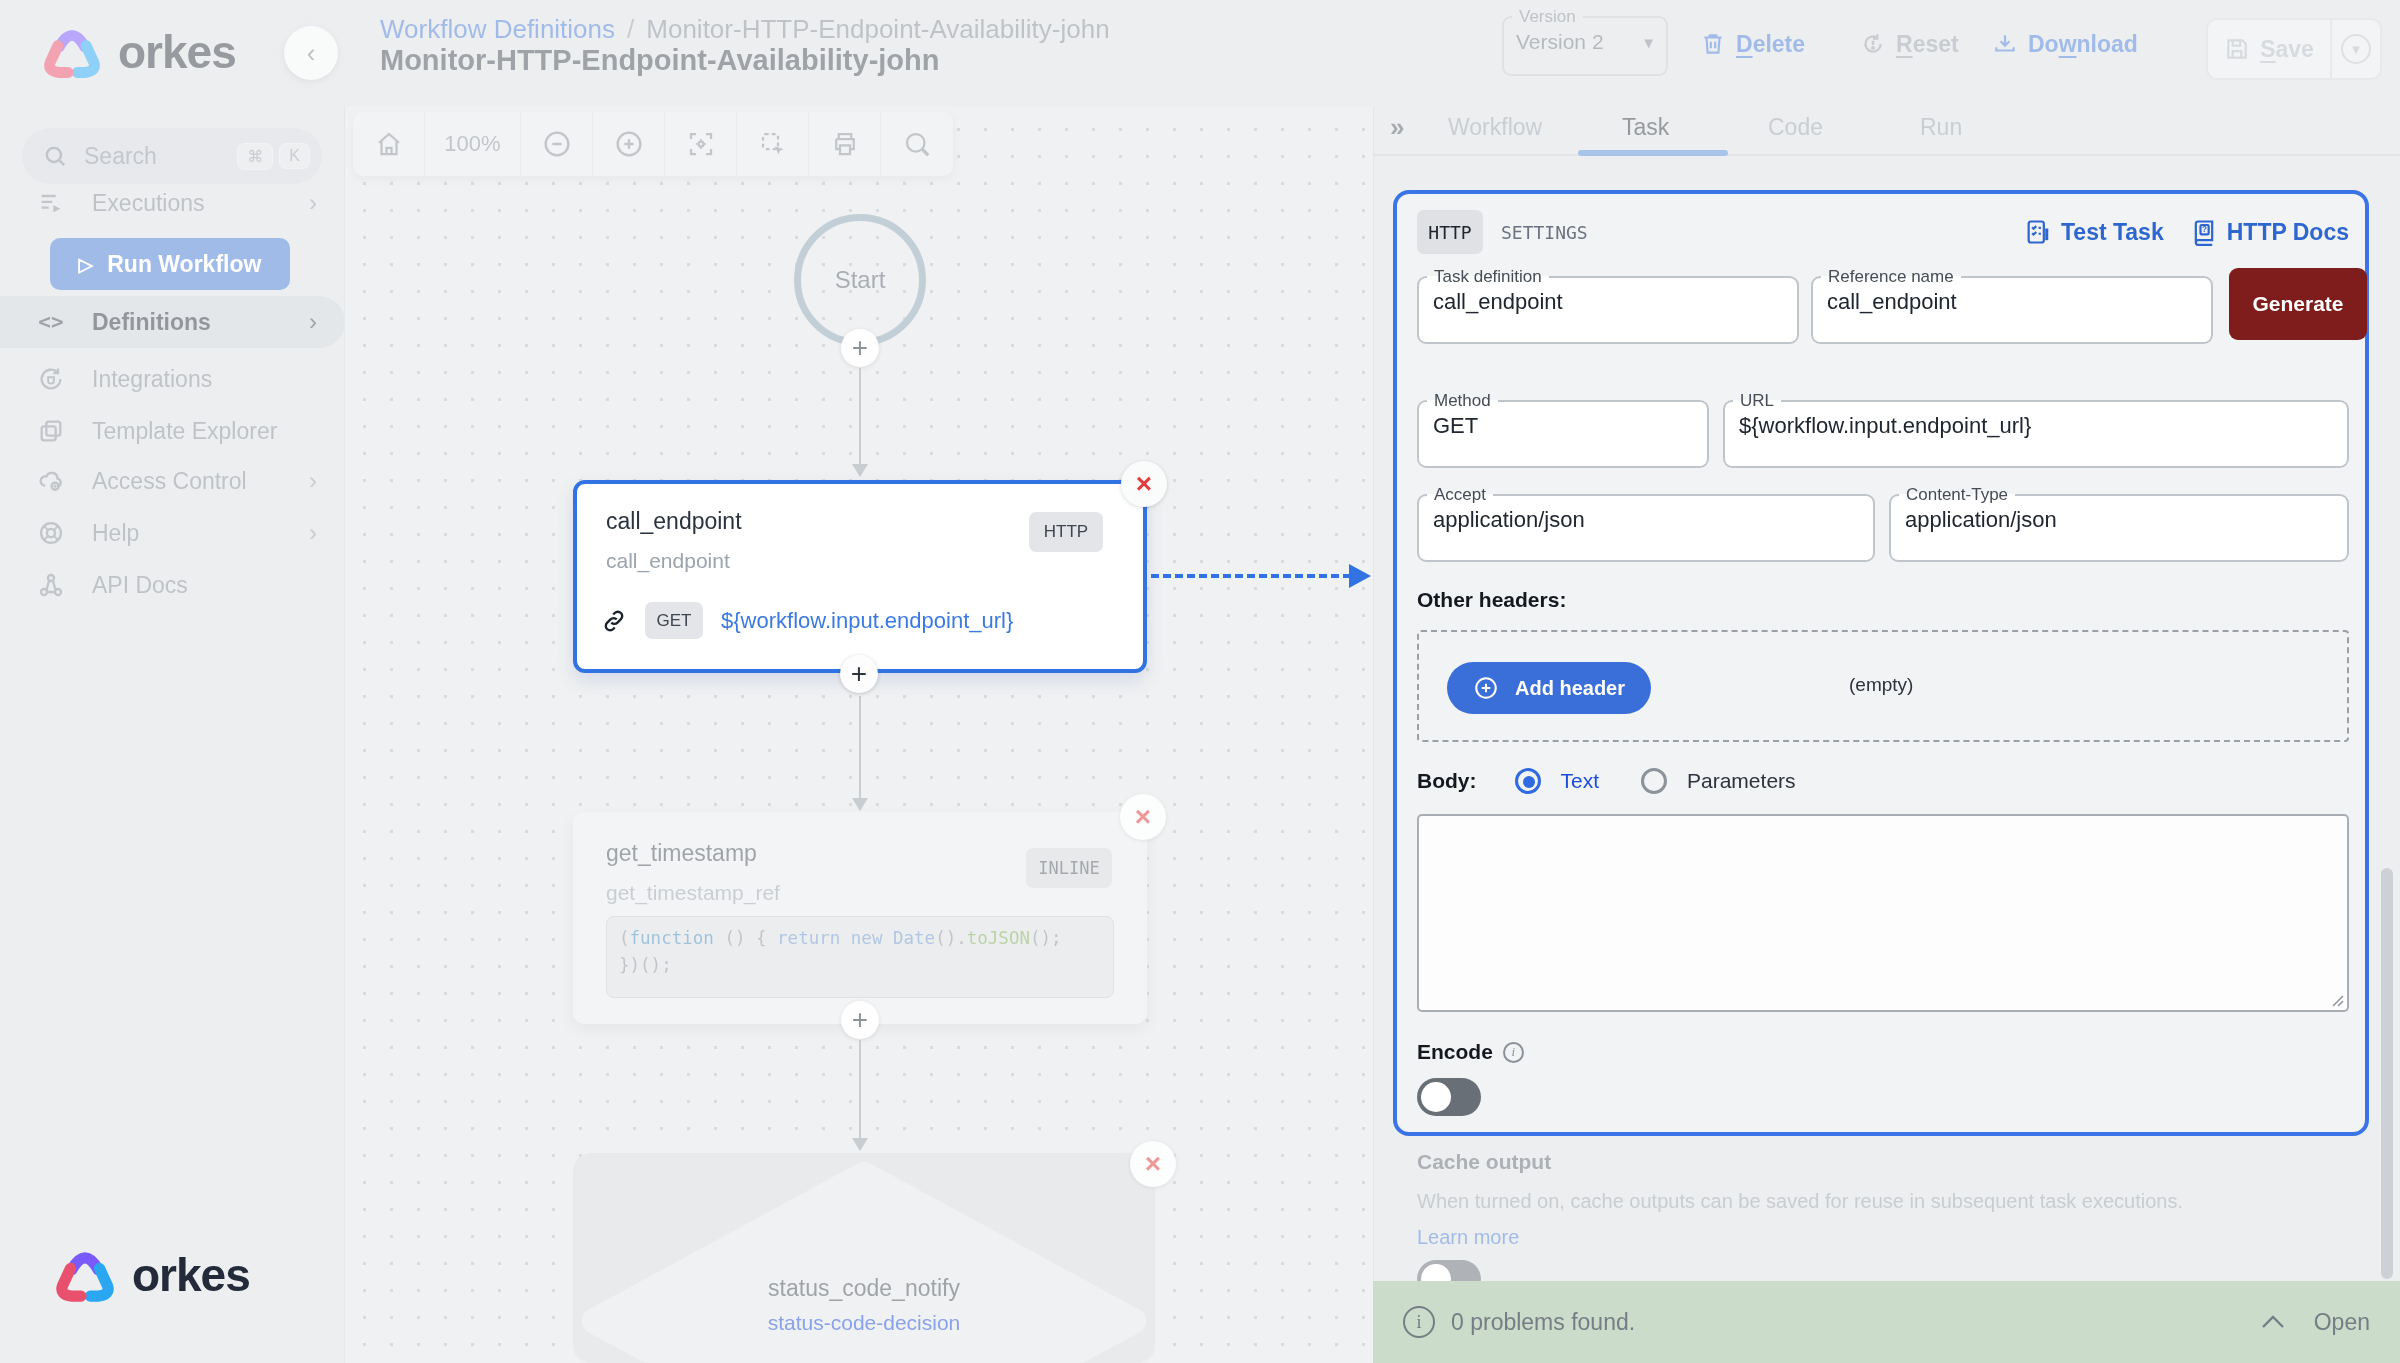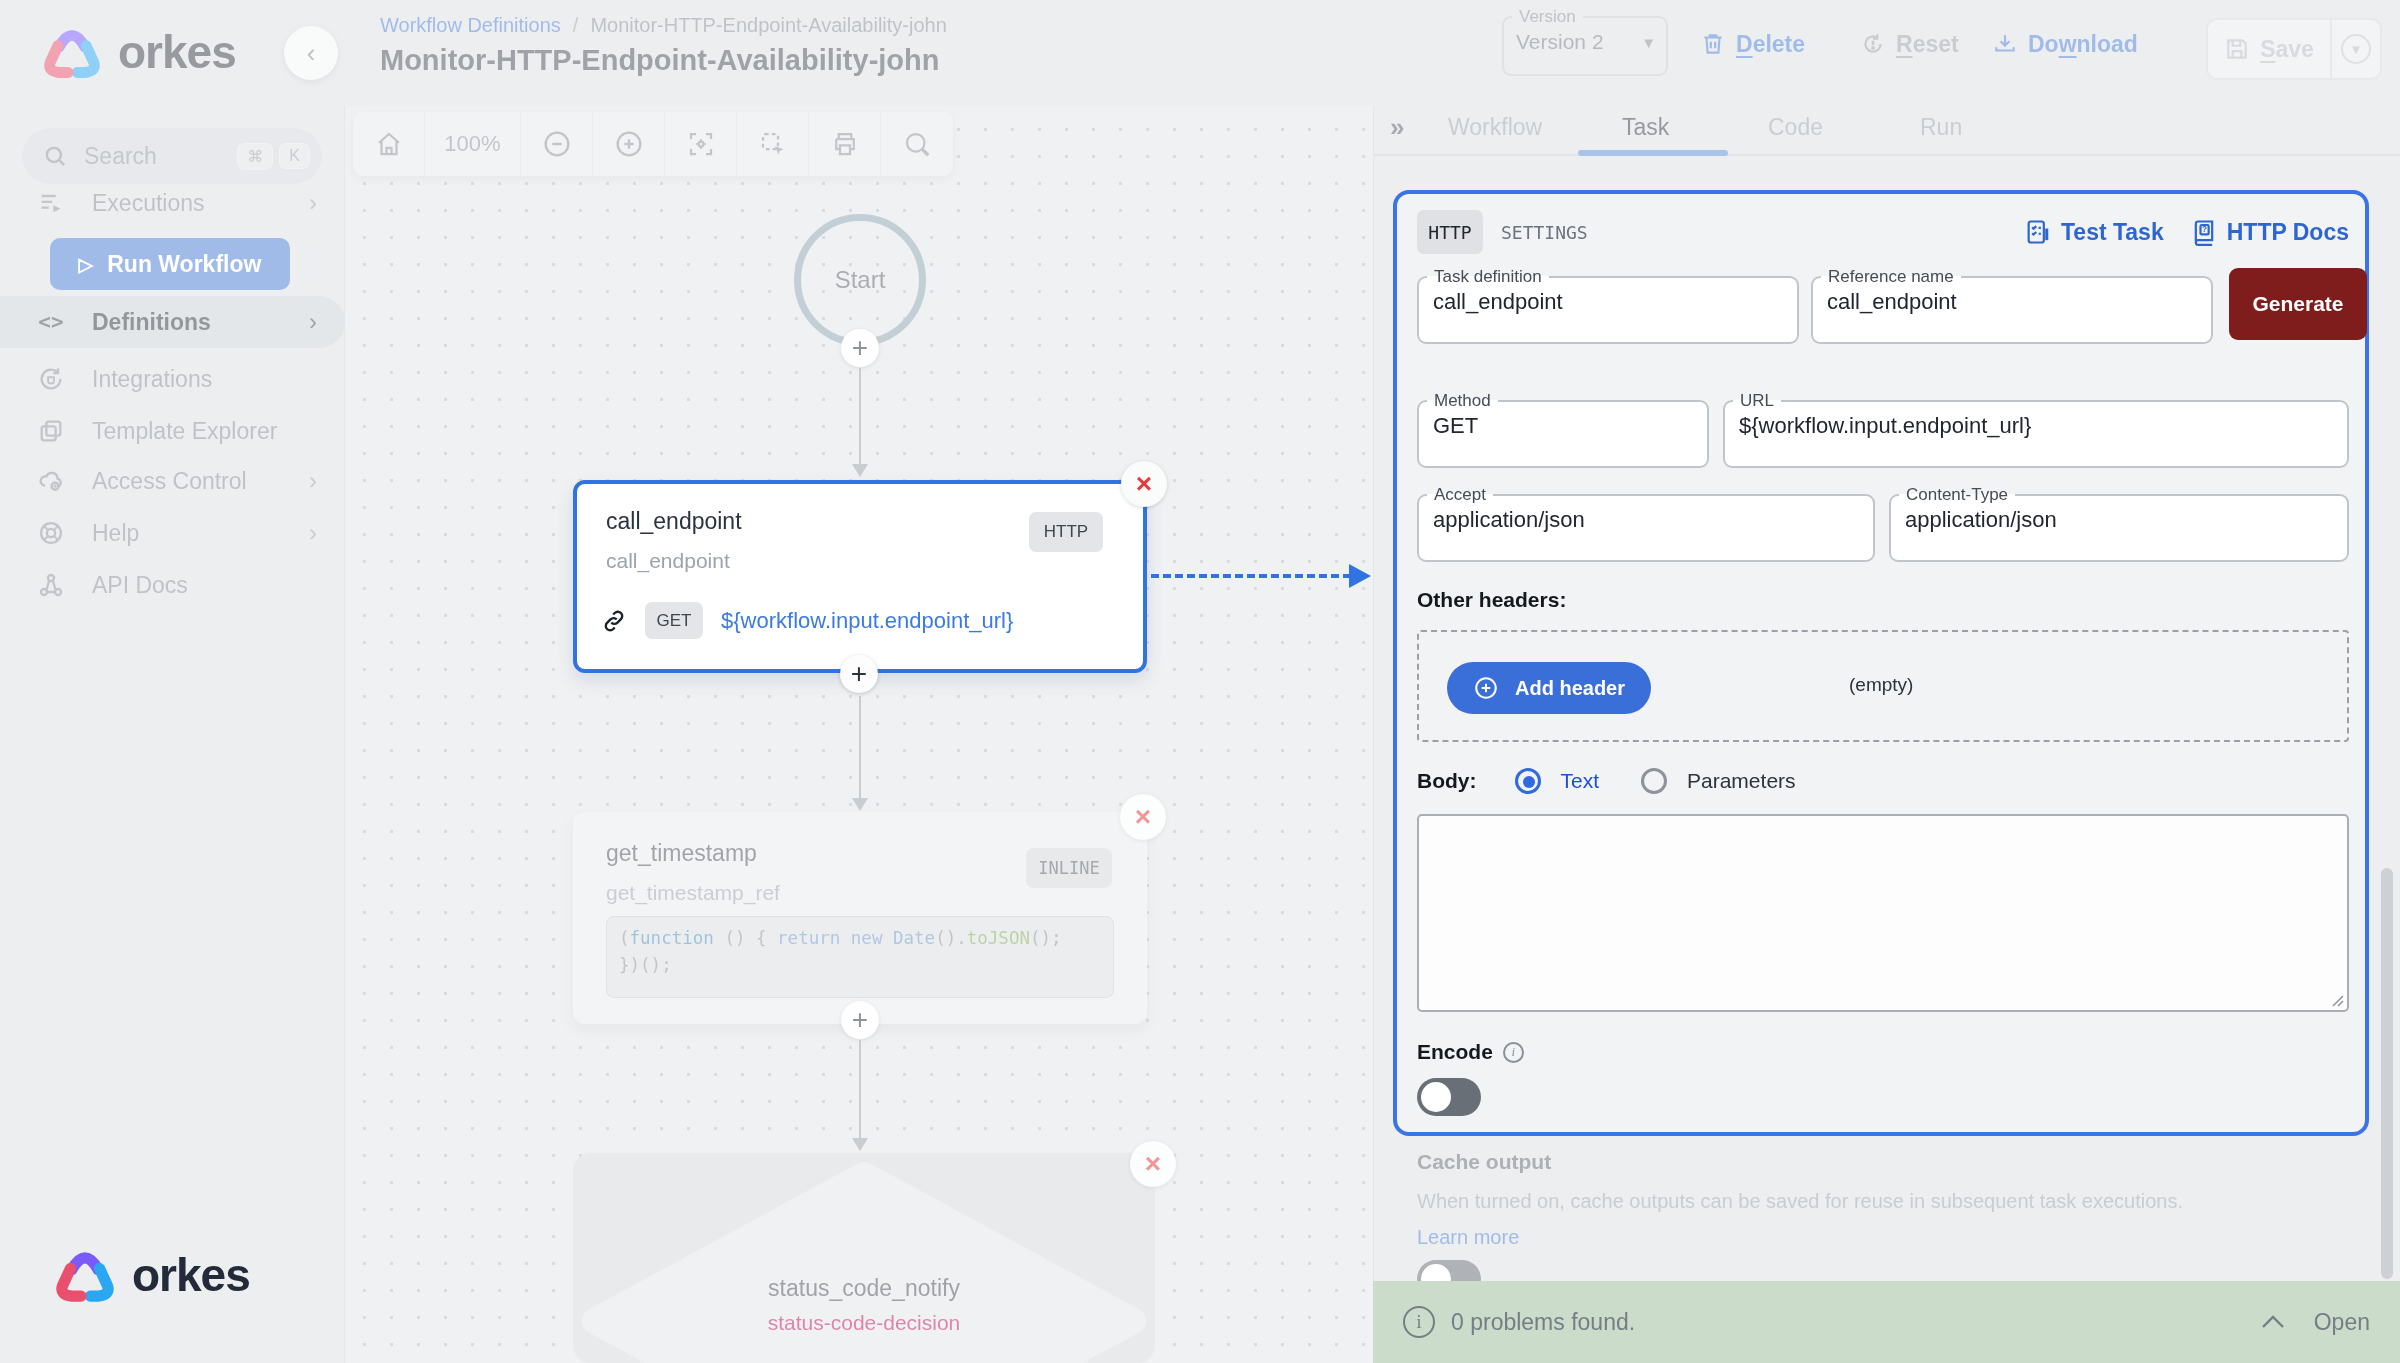--- a/index.html
+++ b/index.html
@@ -13,21 +13,21 @@
   .base { position:absolute; inset:0; z-index:10; }
   .dim-overlay { position:absolute; inset:0; background:rgba(255,255,255,0.47); z-index:40; pointer-events:none; }
   .focus-layer { position:absolute; inset:0; z-index:50; pointer-events:none; }
   .focus-layer > * { pointer-events:auto; }
 
   
   .header { position:absolute; left:0; top:0; width:2400px; height:106px; background:#dcdfe3; }
   .logo { display:flex; align-items:center; gap:14px; }
   .logo-text { font-size:46px; font-weight:bold; color:#3c424b; letter-spacing:-1px; }
   .back-btn { position:absolute; left:284px; top:26px; width:54px; height:54px; border-radius:50%; background:#f4f5f6; box-shadow:0 2px 6px rgba(0,0,0,.12); display:flex; align-items:center; justify-content:center; font-size:26px; color:#80878f; }
-  .crumbs { position:absolute; left:380px; top:14px; font-size:20px; display:flex; gap:12px;align-items:flex-end; }
+  .crumbs { position:absolute; left:380px; top:14px; font-size:26px; display:flex; gap:12px;align-items:flex-end; }
   .crumb-link { color:#4f7fd6; }
   .crumb-sep { color:#9aa0a8; }
   .crumb-cur { color:#878e97; }
   .page-title { position:absolute; left:380px; top:44px; font-size:29px; font-weight:bold; color:#4a525c; }
 
   fieldset.fld { border:2px solid #c0c5cb; border-radius:9px; min-inline-size:0; background:#fff; }
   fieldset.fld legend { font-size:17px; color:#454c55; margin-left:8px; padding:0 7px; line-height:1; }
   .fld-val { font-size:22px; color:#20262f; padding:4px 0 14px 14px; white-space:nowrap; overflow:hidden; }
 
   fieldset.version-fld { position:absolute; left:1502px; top:8px; width:166px; height:68px; background:transparent; border-color:#c3c8cd; }
@@ -82,21 +82,21 @@
   .node-http { left:573px; top:480px; width:574px; height:193px; background:#fff; border:4px solid #3273e3; box-shadow:0 8px 18px rgba(30,70,160,.13); }
   .node-http .node-title { color:#2a3340; }
   .node-http .badge { background:#e3e5e8; color:#3f4650; }
 
   .code-box { position:absolute; left:33px; top:104px; width:508px; height:82px; background:#dadde0; border:1px solid #c2c7cc; border-radius:8px; padding:8px 12px; font-size:17.5px; line-height:1.55; color:#8b929b; white-space:pre-wrap; }
   .tok-kw { color:#4a8fbe; } .tok-kw2 { color:#6b95cc; } .tok-fn { color:#7fae56;margin-top:32px; } .tok-p { color:#8b929b; }
 
   .decision-box { left:573px; top:1153px; width:582px; height:210px; background:#d4d8dc; border-radius:18px; overflow:hidden; box-shadow:none; }
   .diamond-svg { position:absolute; left:4px; top:0; }
   .dec-title { position:absolute; left:0; top:122px; width:100%; text-align:center; font-size:23px; color:#4b525c; }
-  .dec-ref { position:absolute; left:0; top:158px; width:100%; text-align:center; font-size:21px; color:#be185d; }
+  .dec-ref { position:absolute; left:0; top:158px; width:100%; text-align:center; font-size:21px; color:#1d4ed8; }
 
   .dashed-arrow { position:absolute; left:1151px; top:574px; width:200px; border-top:4px dashed #3273e3; }
   .dashed-head { position:absolute; left:1349px; top:564px; width:0; height:0; border-top:12px solid transparent; border-bottom:12px solid transparent; border-left:22px solid #3273e3; }
 
   
   .panel-bg { position:absolute; left:1373px; top:106px; width:1027px; height:1257px; background:#dcdfe3; border-left:1px solid #cdd2d6; }
   .tabbar { position:absolute; left:1373px; top:106px; width:1027px; height:50px; border-bottom:2px solid #c9ced3; }
   .tab { position:absolute; top:8px; font-size:23px; color:#9aa2ab; }
   .tab-active { color:#3a414b; font-weight:500; }
   .tab-underline { position:absolute; left:205px; top:44px; width:150px; height:6px; border-radius:3px; background:#5e90d8; }

